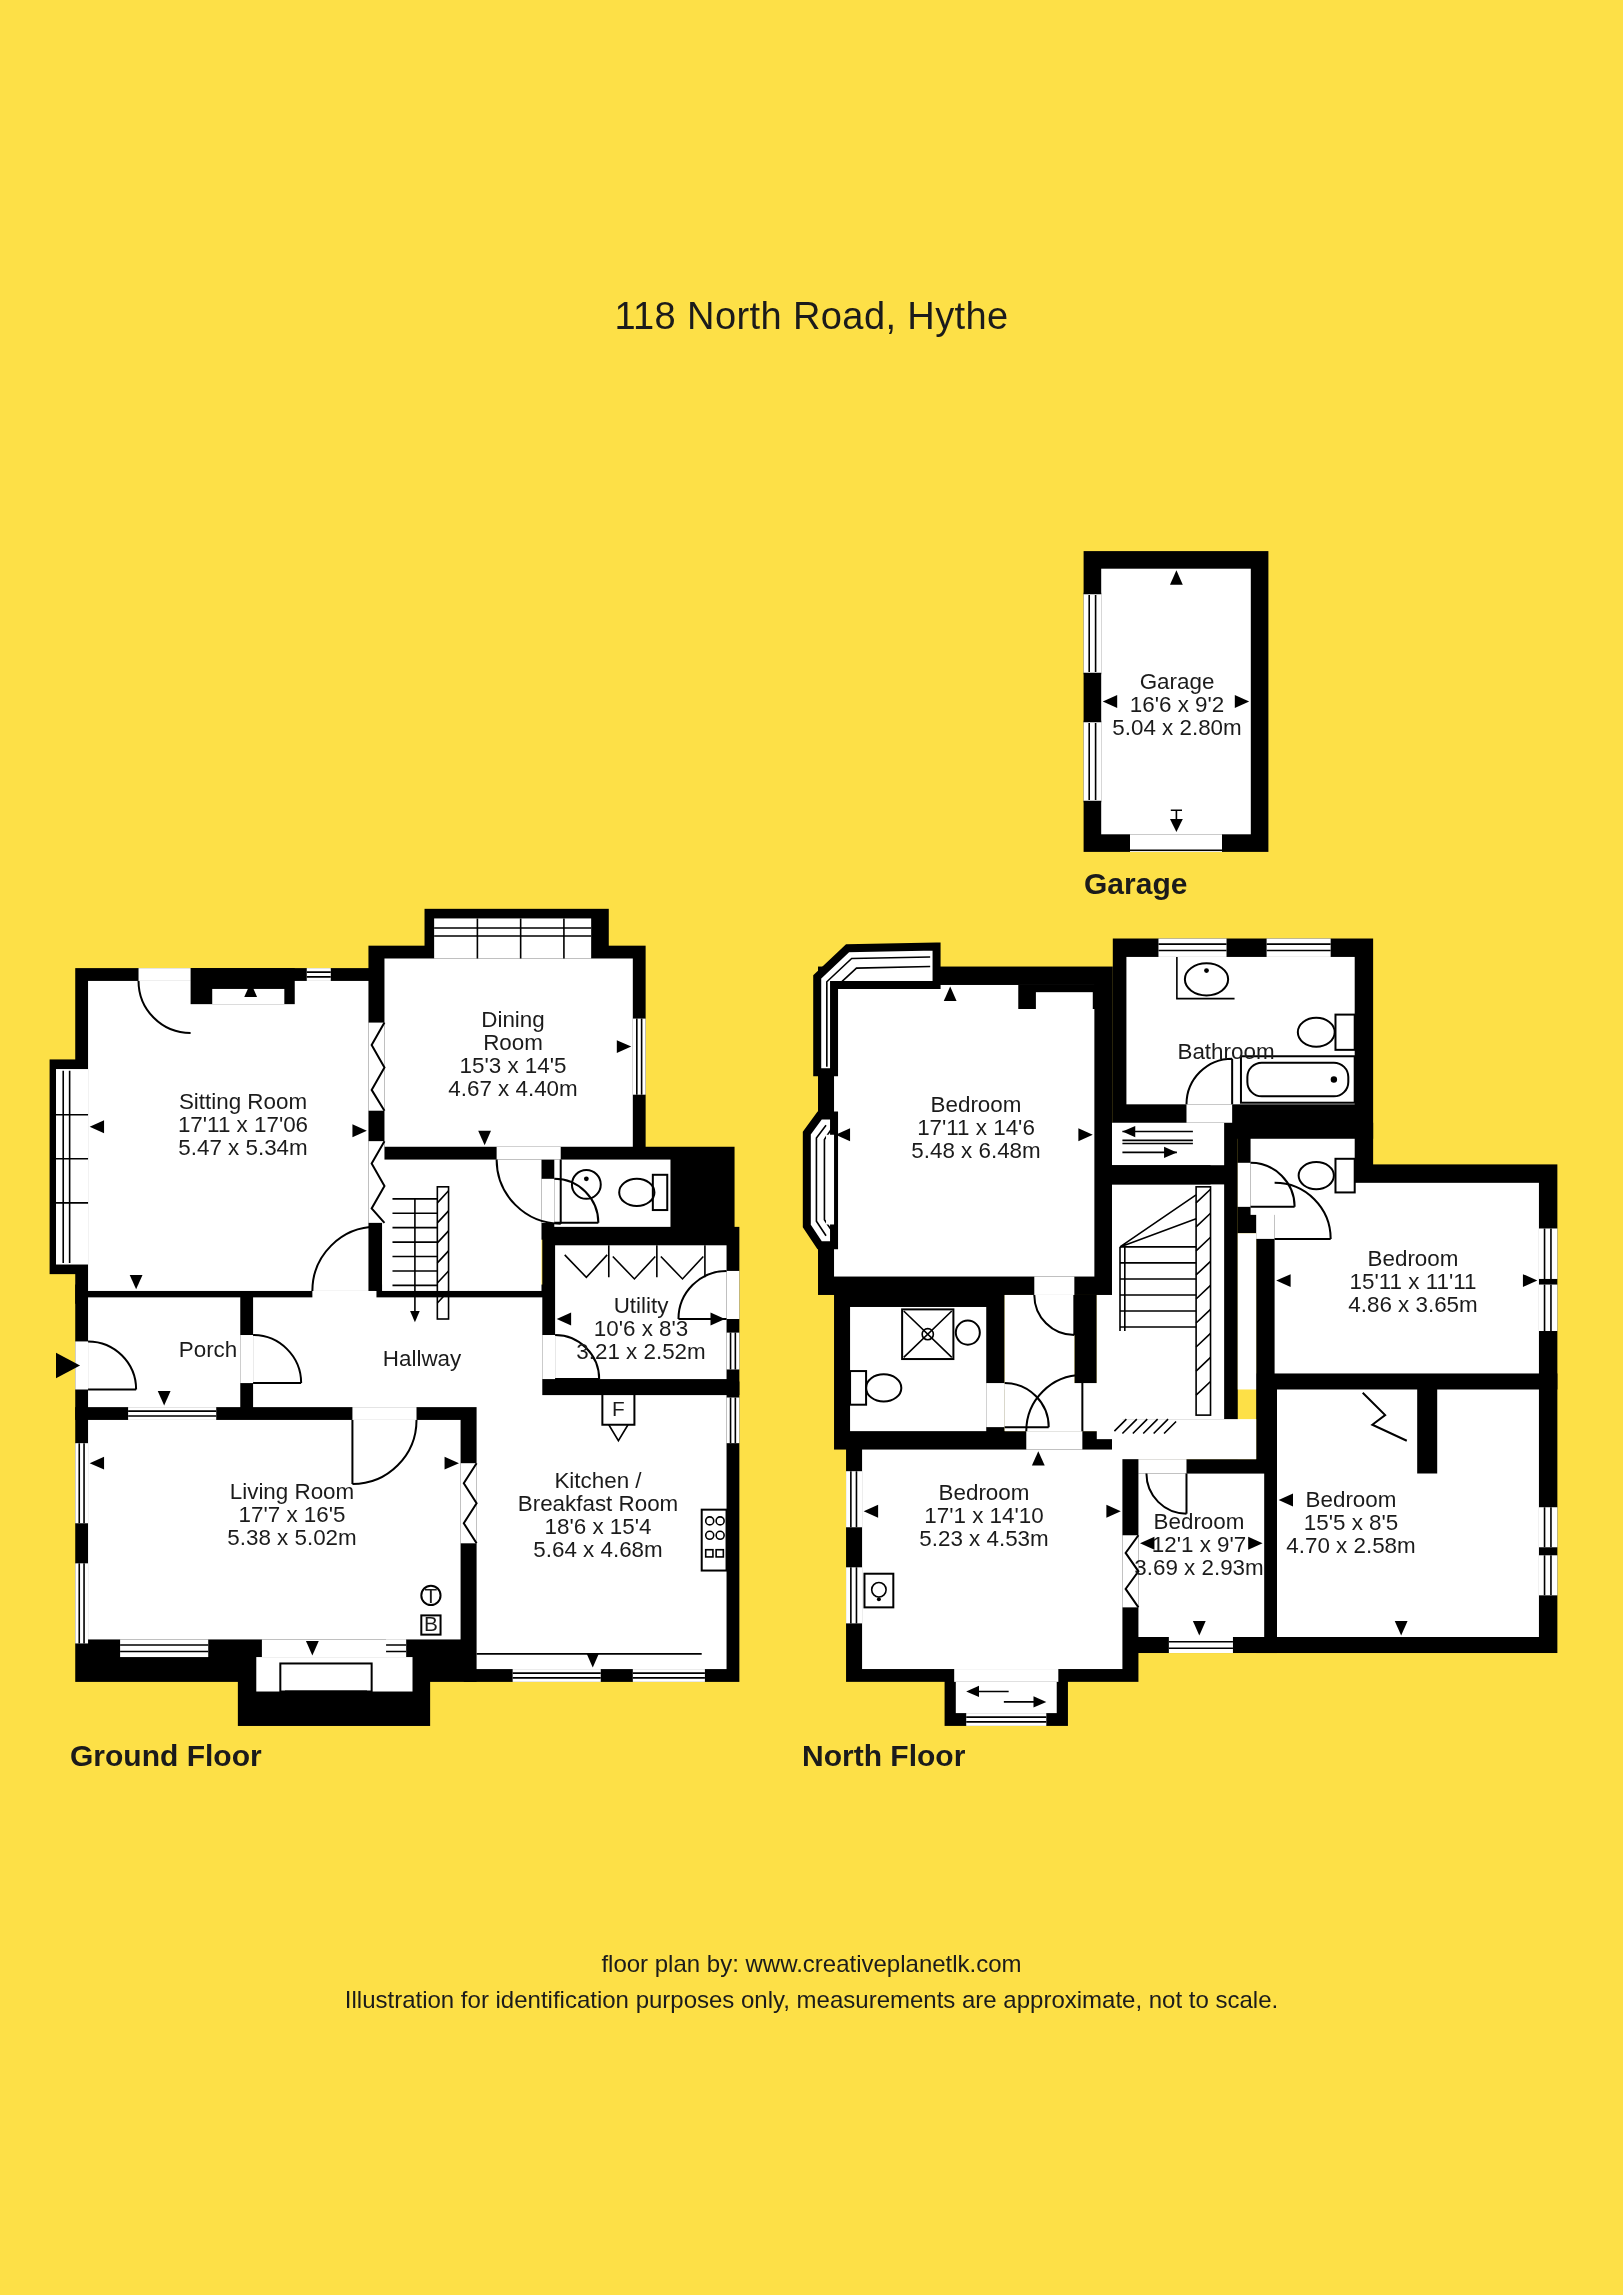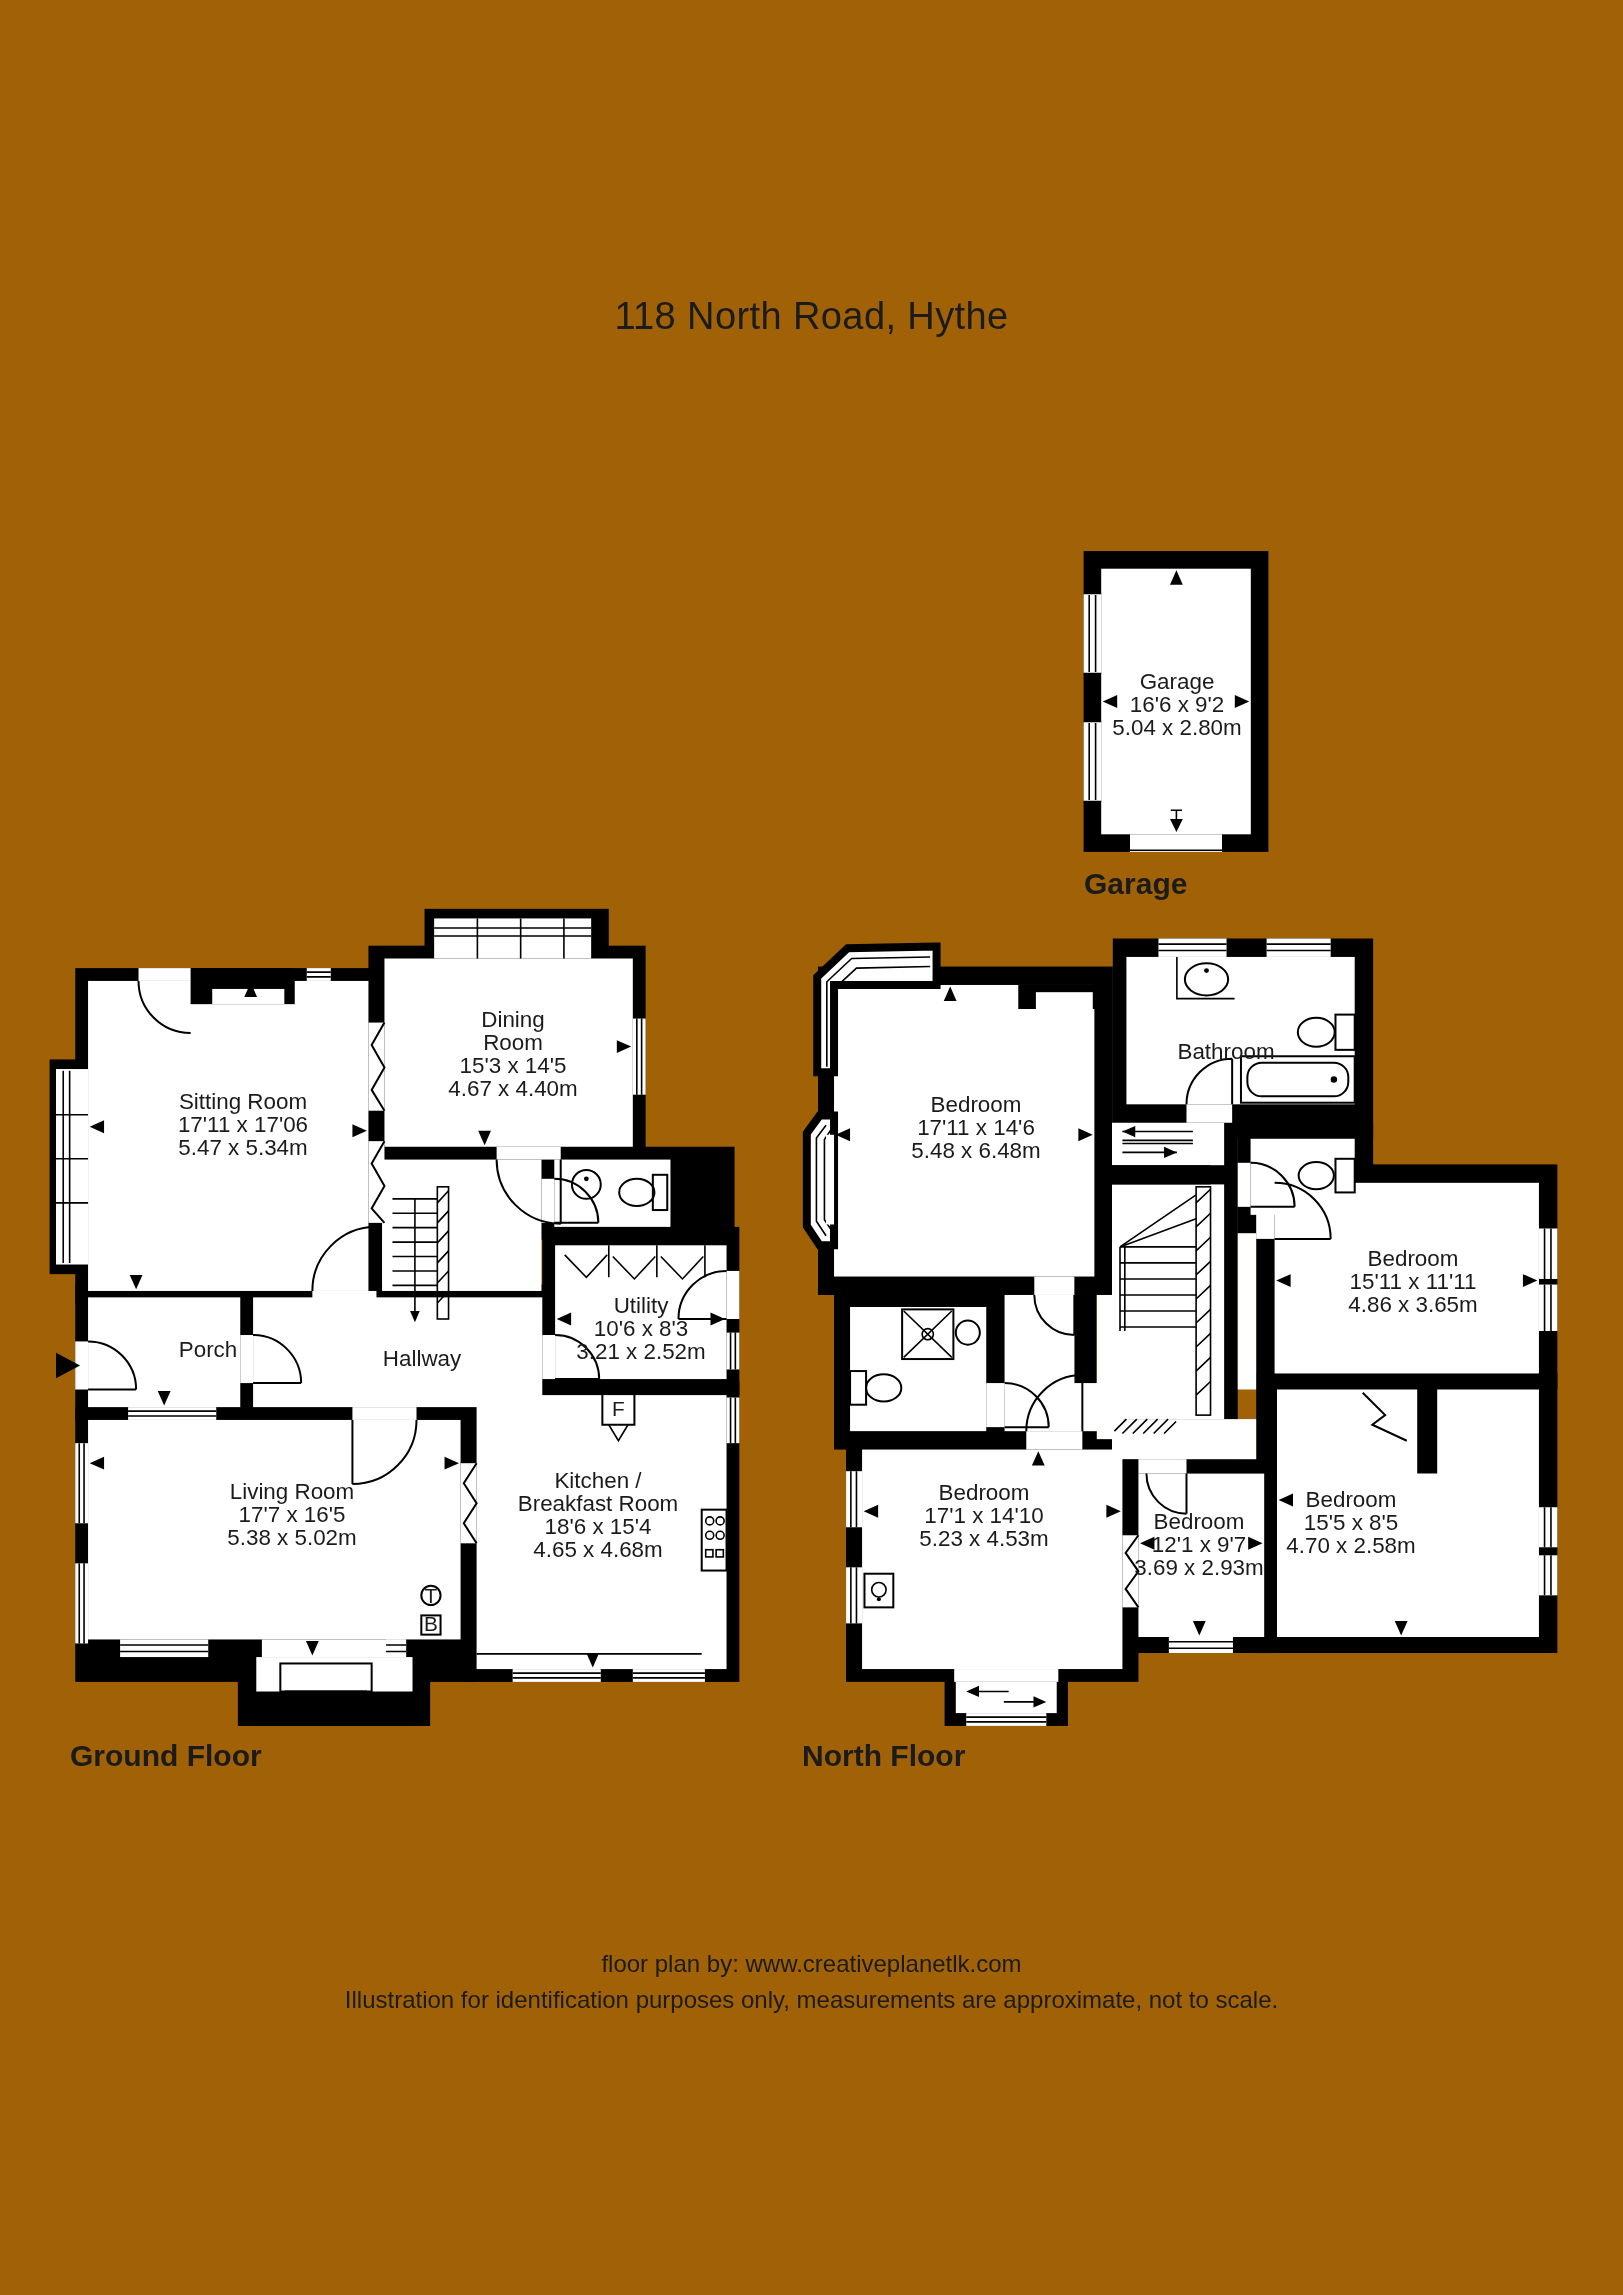--- a/index.html
+++ b/index.html
@@ -1,16 +1,16 @@
 <!DOCTYPE html>
 <html style="font-size:13px"><head>
 <meta charset="utf-8">
 <style>
   html,body{margin:0;padding:0;background:#fff;}
-  .page{position:relative;width:1623px;height:2295px;background:#a16207;overflow:hidden;
+  .page{position:relative;width:1623px;height:2295px;background:#fde047;overflow:hidden;
         font-family:"Liberation Sans","DejaVu Sans",sans-serif;color:#1b1b1b;}
   .title{position:absolute;left:0;right:0;top:295px;text-align:center;font-size:38px;letter-spacing:0.4px;}
   .area{position:absolute;left:114px;top:494px;font-size:26px;line-height:41px;}
   .lbl{position:absolute;transform:translate(-50%,-50%);text-align:center;white-space:nowrap;
        font-size:22.4px;line-height:23px;}
   .caption{position:absolute;font-weight:bold;font-size:30px;}
   .footer{position:absolute;left:0;right:0;top:1946px;text-align:center;font-size:24px;line-height:36px;}
   svg{position:absolute;}
   .wall{fill:#000;}
   .room{fill:#fff;}
@@ -240,21 +240,21 @@
   </div>
   <div class="lbl" style="left:292px;top:1514px">
     <div>Living Room</div>
     <div>17'7 x 16'5</div>
     <div>5.38 x 5.02m</div>
   </div>
   <div class="lbl" style="left:598px;top:1515px">
     <div>Kitchen /</div>
     <div>Breakfast Room</div>
     <div>18'6 x 15'4</div>
-    <div>4.65 x 4.68m</div>
+    <div>5.64 x 4.68m</div>
   </div>
   <div class="caption" style="left:70px;top:1739px">Ground Floor</div>
 
   <svg style="left:802px;top:902px" width="785" height="842" viewBox="0 0 980 1050">
 
     <rect class="wall" x="20" y="80" width="368" height="410"></rect>
     <rect class="wall" x="388" y="45" width="325" height="250"></rect>
     <rect class="wall" x="544" y="275" width="169" height="138"></rect>
     <rect class="wall" x="370" y="275" width="174" height="420"></rect>
     <rect class="wall" x="567" y="327" width="376" height="281"></rect>

